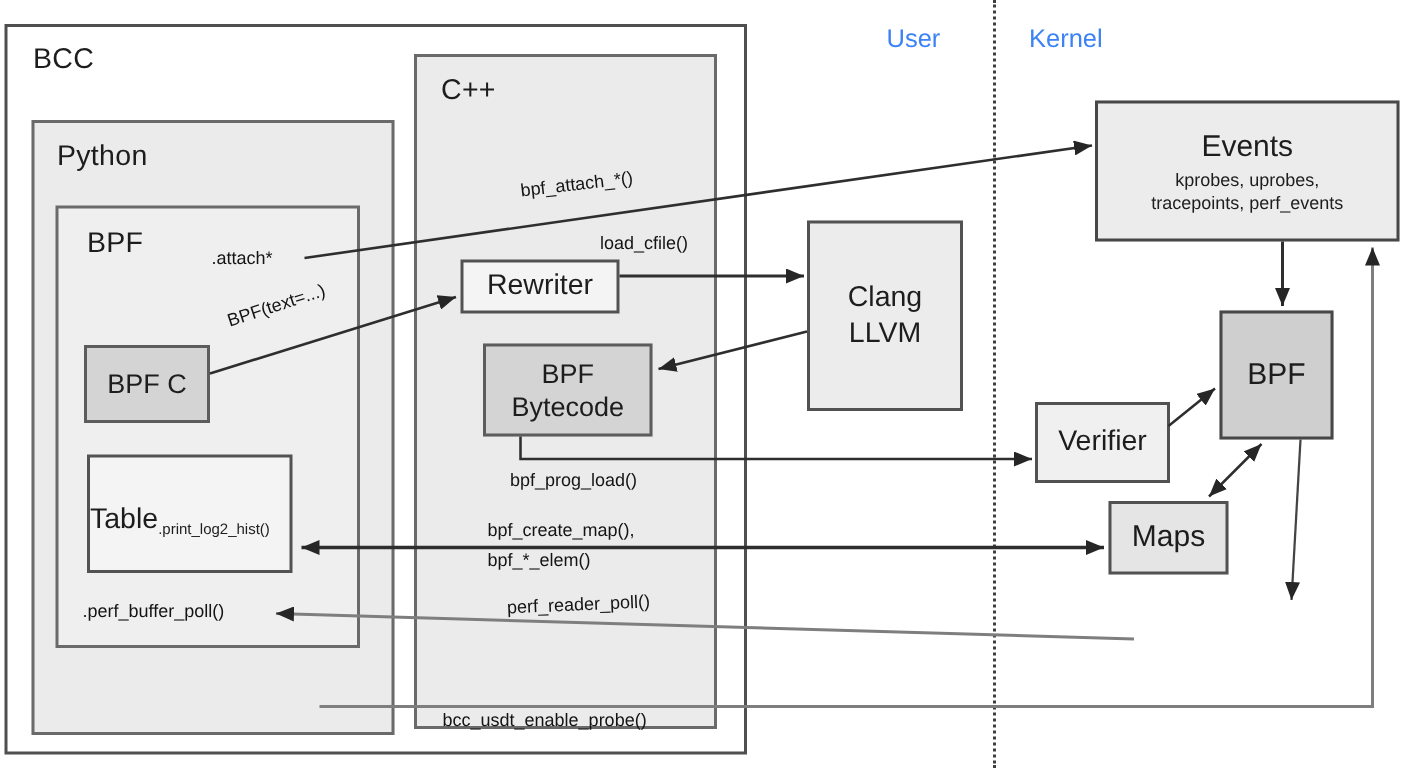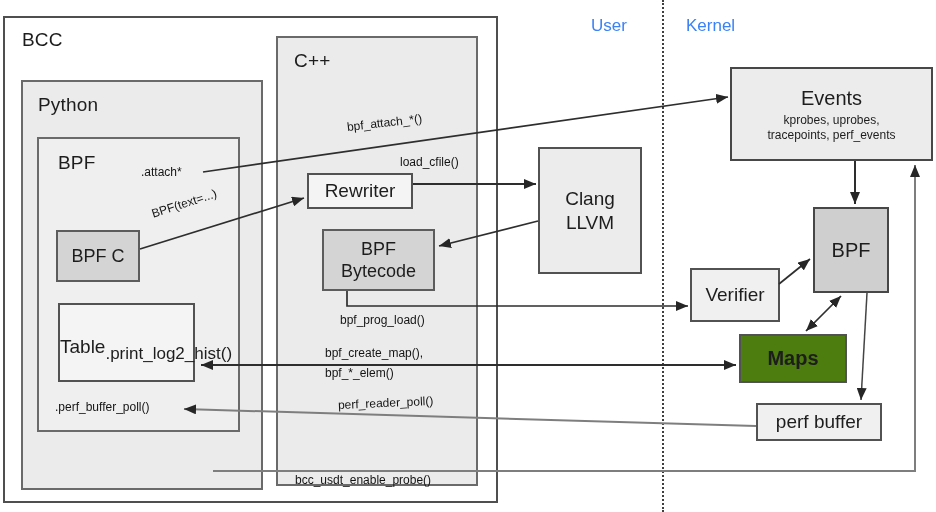--- a/index.html
+++ b/index.html
@@ -39,21 +39,21 @@
   <div class="divider"></div>
   <div class="hdr-label" style="left:591px;top:16px;">User</div>
   <div class="hdr-label" style="left:686px;top:16px;">Kernel</div>
 
   <div class="box node-dark" style="left:56px;top:230px;width:84px;height:52px;">
     <span class="node-text" style="font-size:18px;">BPF C</span>
   </div>
 
   <div class="box node" style="left:58px;top:303px;width:137px;height:79px;justify-content:flex-start;padding-top:9px;">
     <span class="node-text">Table</span>
-    <span class="sub" style="margin-top:14px;font-size:17px;">.print_log2_hist()</span>
+    <span class="sub" style="margin-top:14px;font-size:10px;">.print_log2_hist()</span>
   </div>
 
 
   <div class="box node" style="left:307px;top:173px;width:106px;height:36px;">
     <span class="node-text">Rewriter</span>
   </div>
 
   <div class="box node-dark" style="left:322px;top:229px;width:113px;height:62px;flex-direction:column;">
     <span class="node-text" style="font-size:18px;">BPF</span>
     <span class="node-text" style="font-size:18px;">Bytecode</span>
@@ -71,27 +71,24 @@
   </div>
 
   <div class="box node-dark" style="left:813px;top:207px;width:76px;height:86px;background:#cfcfcf;border-color:#474747;">
     <span class="node-text" style="font-size:20px;">BPF</span>
   </div>
 
   <div class="box node" style="left:690px;top:268px;width:90px;height:54px;background:#f0f0f0;">
     <span class="node-text">Verifier</span>
   </div>
 
-  <div class="box node" style="left:739px;top:334px;width:108px;height:49px;background:#4d7c0f;font-weight:bold;">
+  <div class="box node" style="left:739px;top:334px;width:80px;height:49px;background:#e5e5e5;">
     <span class="node-text" style="font-size:20px;">Maps</span>
   </div>
 
-  <div class="box node" style="left:756px;top:403px;width:126px;height:38px;background:#f0f0f0;">
-    <span class="node-text">perf buffer</span>
-  </div>
 
   <svg class="wires" viewBox="0 0 936 512">
     <defs>
       <marker id="arrow" markerUnits="userSpaceOnUse" markerWidth="13" markerHeight="10" refX="12" refY="5" orient="auto">
         <path d="M0,0 L12,5 L0,10 z" fill="#262626"></path>
       </marker>
       <marker id="arrow-rev" markerUnits="userSpaceOnUse" markerWidth="13" markerHeight="10" refX="12" refY="5" orient="auto-start-reverse">
         <path d="M0,0 L12,5 L0,10 z" fill="#262626"></path>
       </marker>
     </defs>

